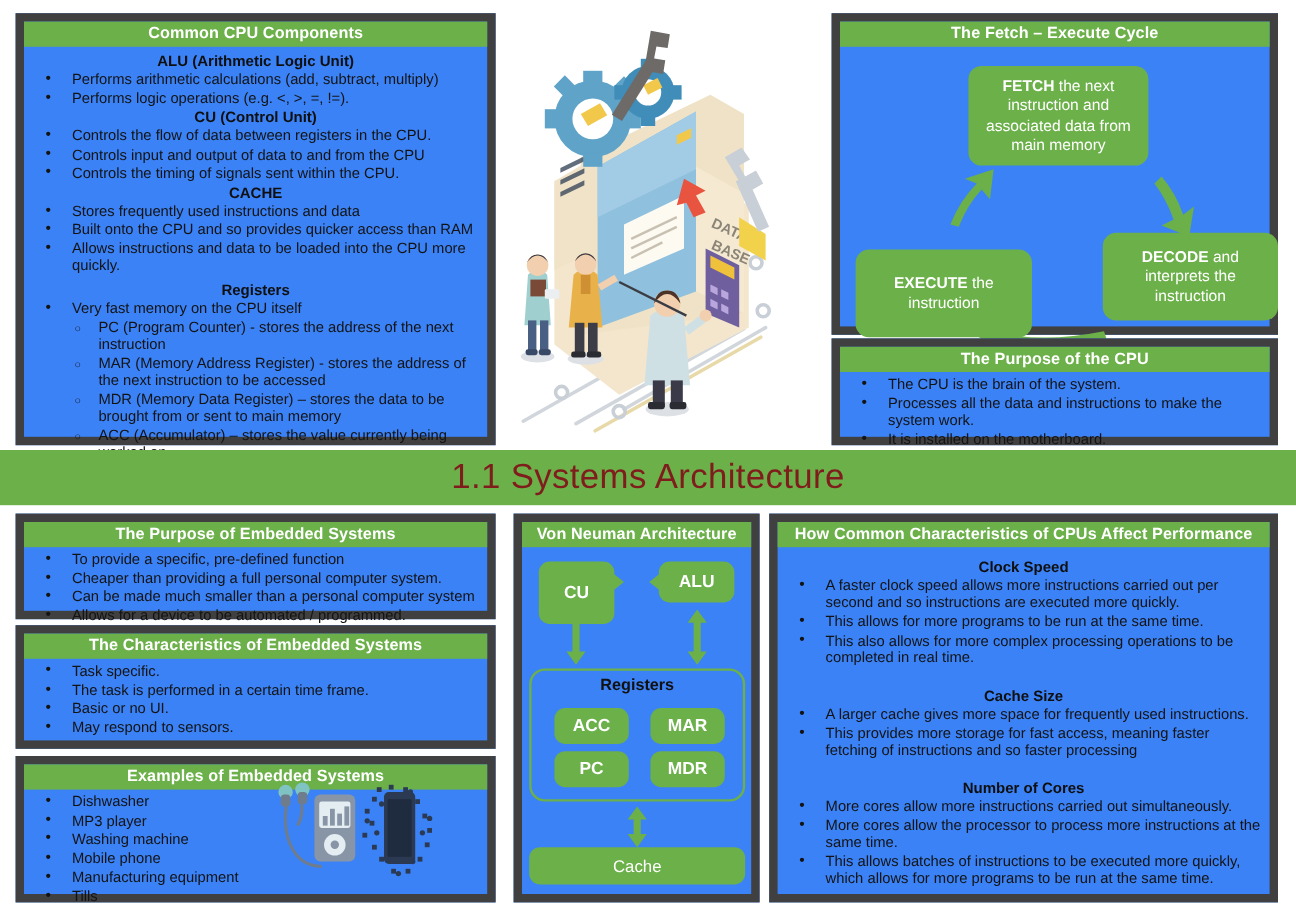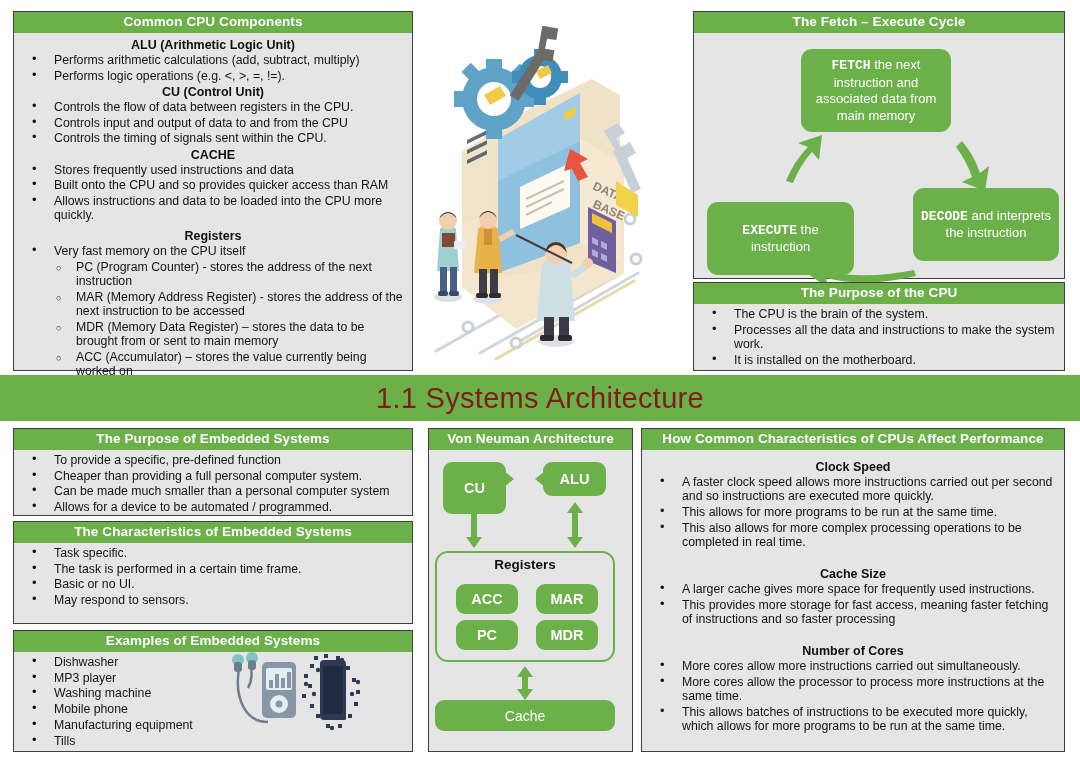--- a/index.html
+++ b/index.html
@@ -5,22 +5,22 @@
   html,body{margin:0;padding:0;}
   body{
     width:1080px;height:763px;
     background:#ffffff;
     font-family:"Liberation Sans", sans-serif;
     overflow:hidden;
     position:relative;
   }
   .panel{
     position:absolute;
-    background:#e5e5e5;
-    border:1px solid #404040;
+    background:#3b82f6;
+    border:7px solid #404040;
     box-sizing:border-box;
   }
   .panel-head{
     background:#6CB04A;
     color:#ffffff;
     font-weight:bold;
     text-align:center;
     font-size:13.5px;
     line-height:18px;
     padding:1px 0 2px 0;
@@ -78,21 +78,21 @@
     background:#6CB04A;
     color:#ffffff;
     border-radius:11px;
     display:flex;align-items:center;justify-content:center;
     text-align:center;
     font-size:13px;
     line-height:16.5px;
     padding:4px 6px;
     box-sizing:border-box;
   }
-  .fec-box b{font-weight:bold;font-family:Liberation Mono, monospace;}
+  .fec-box b{font-weight:bold;}
   #fec-fetch{left:107px;top:16px;width:150px;height:83px;}
   #fec-decode{left:219px;top:155px;width:146px;height:73px;}
   #fec-execute{left:13px;top:169px;width:147px;height:73px;}
   .fec-arrow{position:absolute;}
 
   
   #vn-body{position:relative;height:295px;}
   .vn-box{
     position:absolute;
     background:#6CB04A;

